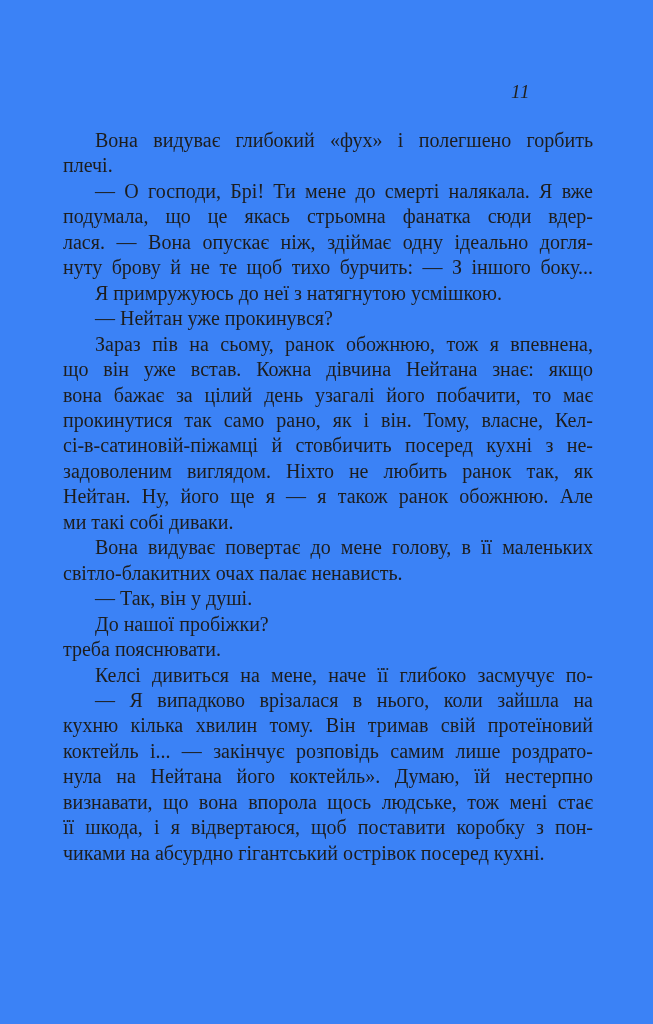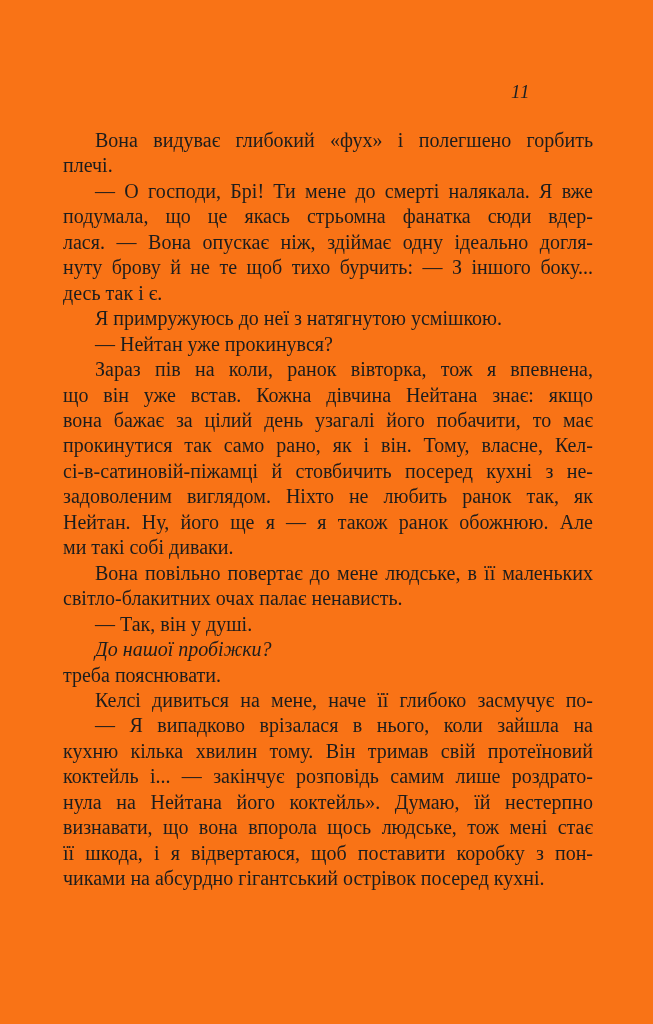--- a/index.html
+++ b/index.html
@@ -5,21 +5,21 @@
   html, body { margin: 0; padding: 0; }
   body {
     width: 653px; height: 1024px;
     background: #ffffff;
     font-family: "Liberation Serif", "DejaVu Serif", serif;
     color: #1d1d1d;
     position: relative;
     overflow: hidden;
   }
   .book-page {
-    position: absolute; inset: 0; background: #f97316;
+    position: absolute; inset: 0; background: #3b82f6;
   }
   .page-number {
     position: absolute;
     left: 511px; top: 81px;
     font-size: 19px;
     font-style: italic;
     letter-spacing: 1px;
     color: #222222;
   }
   .text-block {
@@ -31,65 +31,64 @@
     color: #1d1d1d;
   }
   .para { margin: 0; padding: 0; }
   .line { text-align: left; }
   .line.fill {
     text-align: justify;
     text-align-last: justify;
     text-justify: inter-word;
   }
   .line.indent { text-indent: 32px; }
-  .line.italic { font-style: italic; }
+  .line.italic { }
 </style>
 </head>
 <body>
 
 <div class="book-page">
 
   <div class="page-number">11</div>
 
   <div class="text-block">
 
     <div class="para">
       <div class="line fill indent">Вона видуває глибокий «фух» і полегшено горбить</div>
       <div class="line">плечі.</div>
     </div>
 
     <div class="para">
       <div class="line fill indent">— О господи, Брі! Ти мене до смерті налякала. Я вже</div>
       <div class="line fill">подумала, що це якась стрьомна фанатка сюди вдер-</div>
       <div class="line fill">лася. — Вона опускає ніж, здіймає одну ідеально догля-</div>
       <div class="line fill">нуту брову й не те щоб тихо бурчить: — З іншого боку...</div>
-      <div class="line">десь так і є.</div>
     </div>
 
     <div class="para">
       <div class="line indent">Я примружуюсь до неї з натягнутою усмішкою.</div>
     </div>
 
     <div class="para">
       <div class="line indent">— Нейтан уже прокинувся?</div>
     </div>
 
     <div class="para">
-      <div class="line fill indent">Зараз пів на коли, ранок вівторка, тож я впевнена,</div>
+      <div class="line fill indent">Зараз пів на сьому, ранок обожнюю, тож я впевнена,</div>
       <div class="line fill">що він уже встав. Кожна дівчина Нейтана знає: якщо</div>
       <div class="line fill">вона бажає за цілий день узагалі його побачити, то має</div>
       <div class="line fill">прокинутися так само рано, як і він. Тому, власне, Кел-</div>
       <div class="line fill">сі-в-сатиновій-піжамці й стовбичить посеред кухні з не-</div>
       <div class="line fill">задоволеним виглядом. Ніхто не любить ранок так, як</div>
       <div class="line fill">Нейтан. Ну, його ще я — я також ранок обожнюю. Але</div>
       <div class="line">ми такі собі диваки.</div>
     </div>
 
     <div class="para">
-      <div class="line fill indent">Вона повільно повертає до мене людське, в її маленьких</div>
+      <div class="line fill indent">Вона видуває повертає до мене голову, в її маленьких</div>
       <div class="line">світло-блакитних очах палає ненависть.</div>
     </div>
 
     <div class="para">
       <div class="line indent">— Так, він у душі.</div>
     </div>
 
     <div class="para">
       <div class="line indent italic">До нашої пробіжки?</div>
     </div>

